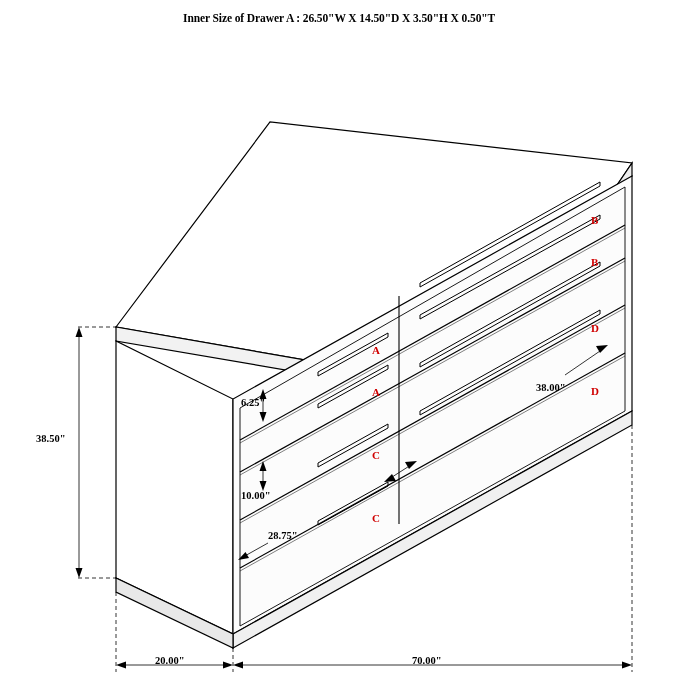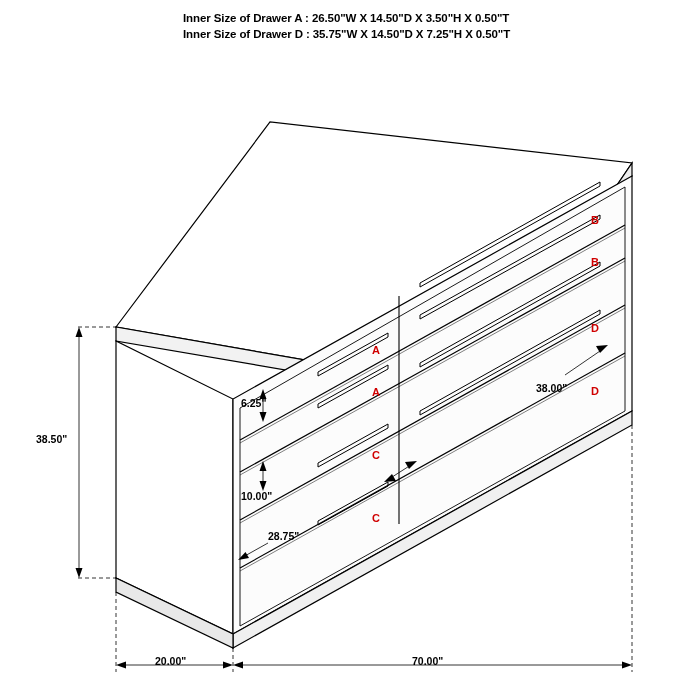--- a/index.html
+++ b/index.html
@@ -12,20 +12,21 @@
     height: 700px;
     font-family: "Liberation Sans", sans-serif;
     color: #000000;
     position: relative;
     overflow: hidden;
   }
   #stage {
     position: relative;
     width: 700px;
     height: 700px;
+    font-family: Liberation Serif, serif;
   }
   .spec-block {
     position: absolute;
     left: 183px;
     top: 10px;
     font-size: 11.5px;
     font-weight: bold;
     line-height: 16px;
     letter-spacing: -0.1px;
     white-space: nowrap;
@@ -51,21 +52,20 @@
     color: #d00000;
   }
 </style>
 </head>
 <body>
 
 <div id="stage">
 
   <div class="spec-block">
     <span class="spec-line">Inner Size of Drawer A : 26.50"W X 14.50"D X 3.50"H X 0.50"T</span>
-    <span class="spec-line">Inner Size of Drawer D : 35.75"W X 14.50"D X 7.25"H X 0.50"T</span>
   </div>
 
   <svg class="diagram" viewBox="0 0 700 700">
     <g fill="none" stroke="#000000" stroke-width="1.2" stroke-linejoin="miter" stroke-linecap="butt">
 
       <path d="M116 327 L270 122 L632 163 L478 390 Z" fill="#ffffff"></path>
 
       <path d="M116 327 L116 341 L478 403 L478 390 Z" fill="#f2f2f2"></path>
       <path d="M478 390 L478 403 L632 176 L632 163 Z" fill="#ededed"></path>
 

